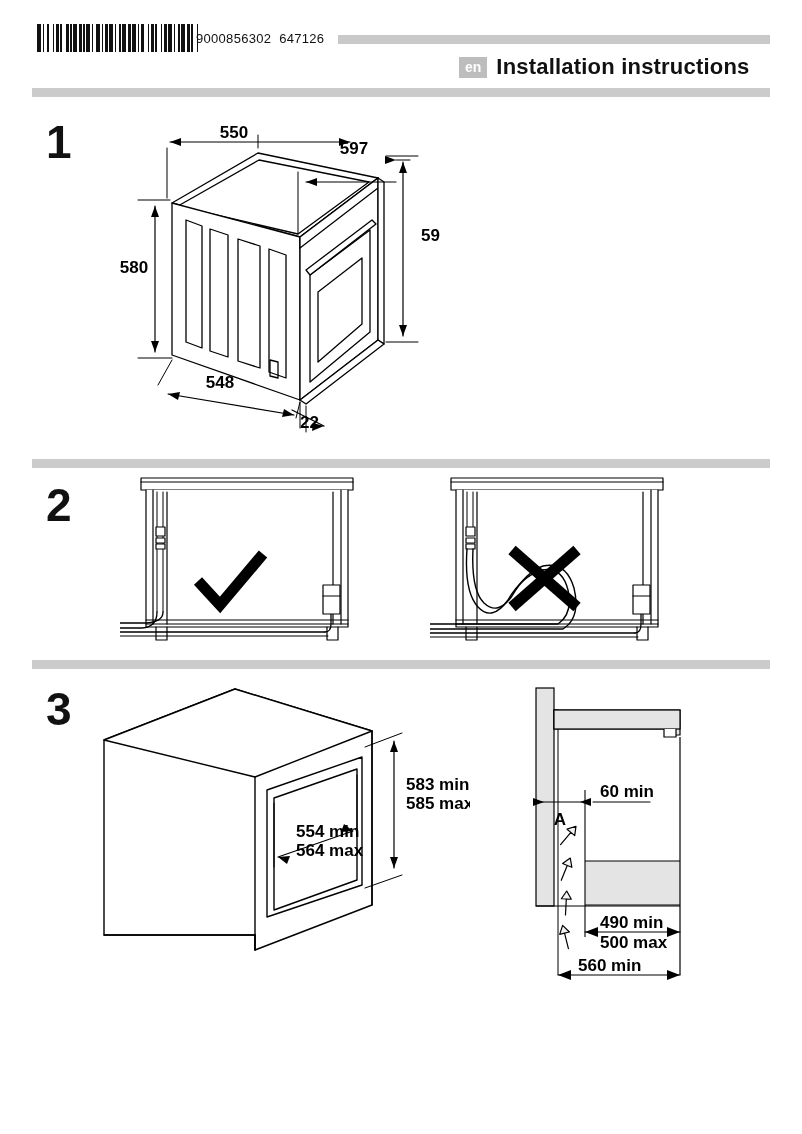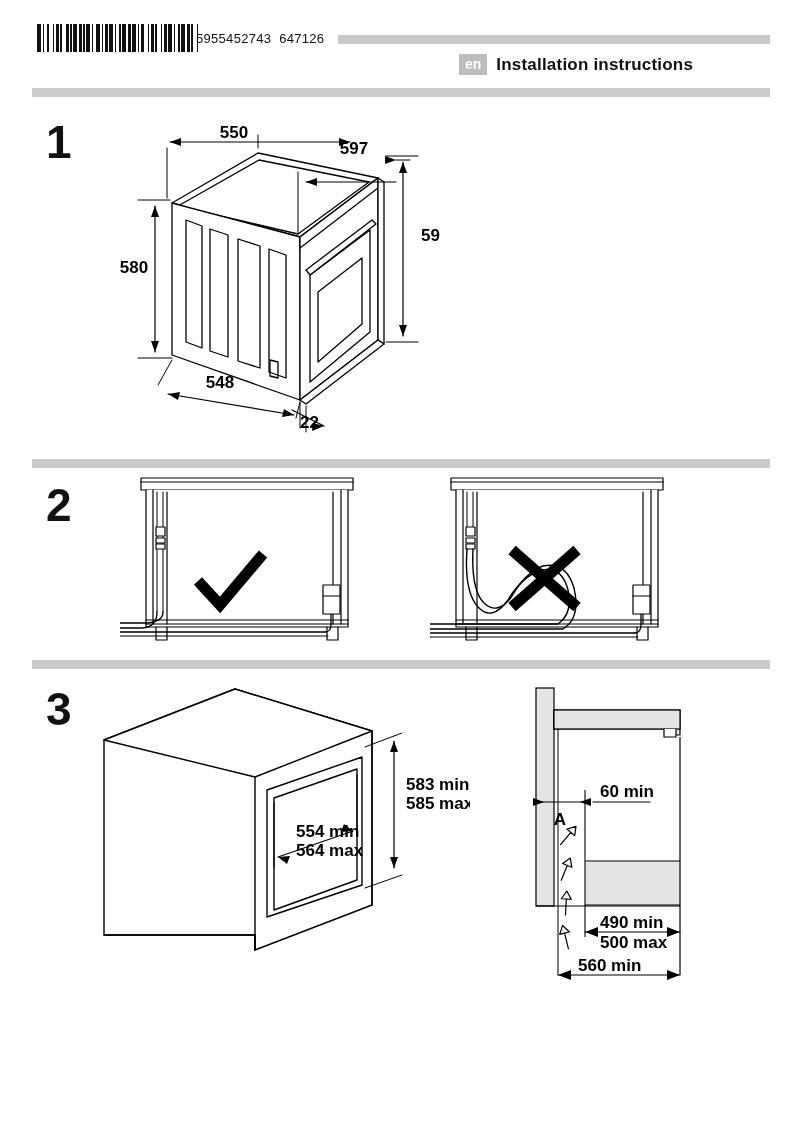--- a/index.html
+++ b/index.html
@@ -12,21 +12,21 @@
   .page{position:absolute;left:0;top:0;width:802px;height:1134px;}
 
   
   .barcode{position:absolute;left:37px;top:24px;width:163px;height:28px;display:flex;align-items:stretch;}
   .barcode i{display:block;height:100%;background:#111;}
   .partnos{position:absolute;left:196px;top:31px;font-size:13px;letter-spacing:.3px;color:#111;white-space:pre;}
   .hdrbar{position:absolute;left:338px;top:35px;width:432px;height:9px;background:#c9c9c9;}
   .langrow{position:absolute;left:411px;top:54px;display:flex;align-items:center;gap:9px;padding-left:48px;}
   .langbadge{display:inline-block;background:#bdbdbd;color:#ffffff;font-weight:bold;font-size:14px;
              line-height:18px;padding:1px 6px 2px 6px;}
-  .hdrtitle{font-weight:bold;font-size:17px;letter-spacing:.2px;color:#111;}
+  .hdrtitle{font-weight:bold;font-size:22px;letter-spacing:.2px;color:#111;}
 
   
   .rule{position:absolute;left:32px;width:738px;height:9px;background:#cbcbcb;}
   .rule.r1{top:88px;}
   .rule.r2{top:459px;}
   .rule.r3{top:660px;}
 
   
   .stepnum{position:absolute;font-weight:bold;font-size:46px;line-height:46px;color:#111;
            font-family:"Liberation Sans","DejaVu Sans",sans-serif;}
@@ -114,21 +114,21 @@
       <i style="flex: 3 0 0px; background: rgb(17, 17, 17);"></i>
       <i style="flex: 1 0 0px; background: rgb(255, 255, 255);"></i>
       <i style="flex: 2 0 0px; background: rgb(17, 17, 17);"></i>
       <i style="flex: 1 0 0px; background: rgb(255, 255, 255);"></i>
       <i style="flex: 1 0 0px; background: rgb(17, 17, 17);"></i>
       <i style="flex: 3 0 0px; background: rgb(255, 255, 255);"></i>
       <i style="flex: 1 0 0px; background: rgb(17, 17, 17);"></i>
       <i style="flex: 1 0 0px; background: rgb(255, 255, 255);"></i>
     </div>
 
-  <div class="partnos"><span>5955452743</span>  <span>647126</span></div>
+  <div class="partnos"><span>9000856302</span>  <span>647126</span></div>
 
   <div class="hdrbar"></div>
 
   <div class="langrow">
     <span class="langbadge">en</span>
     <span class="hdrtitle">Installation instructions</span>
   </div>
 
   <div class="rule r1"></div>
 

